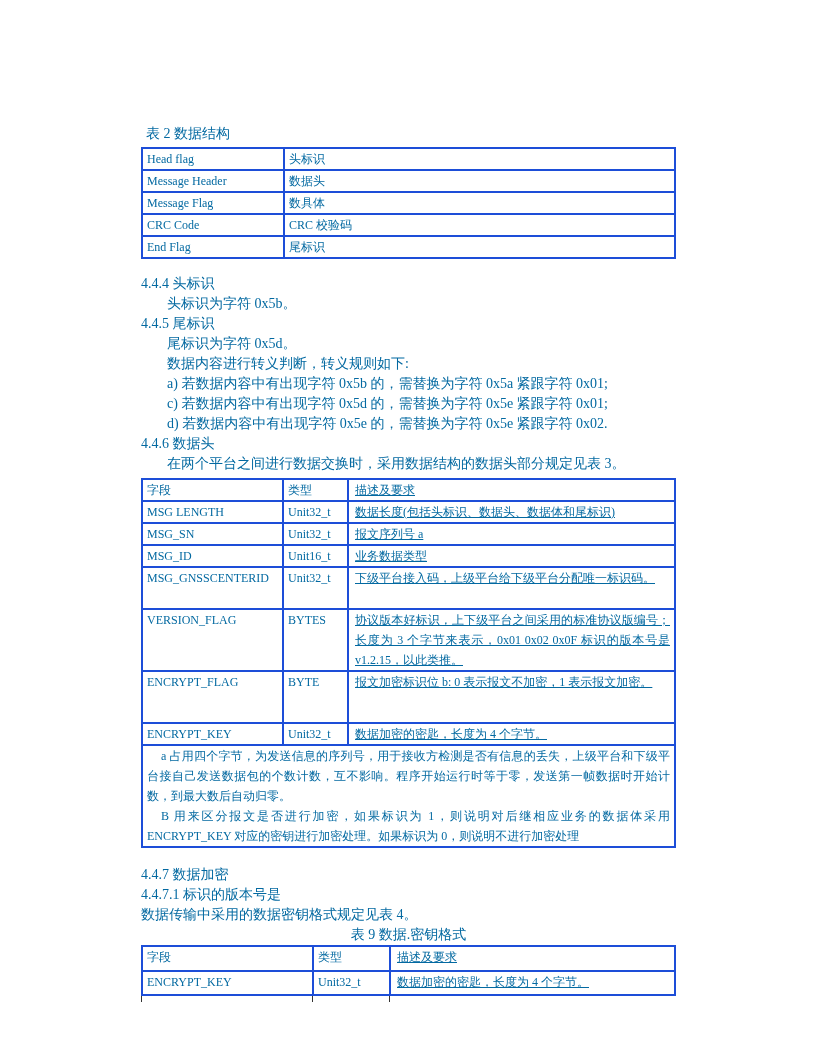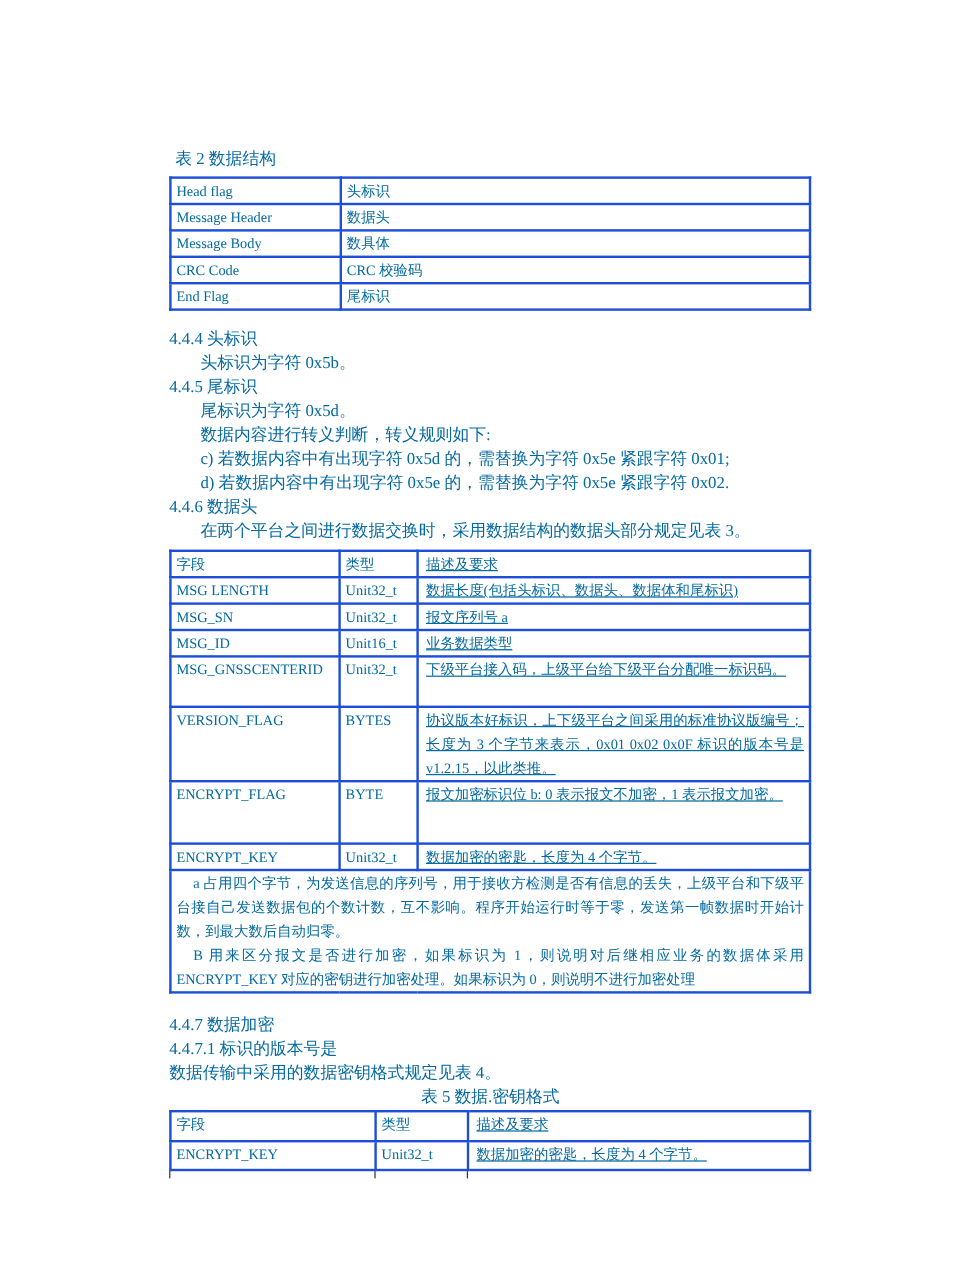--- a/index.html
+++ b/index.html
@@ -84,21 +84,21 @@
       <tbody>
         <tr>
           <td>Head flag</td>
           <td>头标识</td>
         </tr>
         <tr>
           <td>Message Header</td>
           <td>数据头</td>
         </tr>
         <tr>
-          <td>Message Body</td>
+          <td>Message Flag</td>
           <td>数具体</td>
         </tr>
         <tr>
           <td>CRC Code</td>
           <td>CRC 校验码</td>
         </tr>
         <tr>
           <td>End Flag</td>
           <td>尾标识</td>
         </tr>
@@ -107,20 +107,21 @@
 
     <div class="sec">
       <div class="line">4.4.4 头标识</div>
       <div class="line indent1">头标识为字符 0x5b。</div>
     </div>
 
     <div>
       <div class="line">4.4.5 尾标识</div>
       <div class="line indent1">尾标识为字符 0x5d。</div>
       <div class="line indent1">数据内容进行转义判断，转义规则如下:</div>
+      <div class="line indent1">a) 若数据内容中有出现字符 0x5b 的，需替换为字符 0x5a 紧跟字符 0x01;</div>
       <div class="line indent1">c) 若数据内容中有出现字符 0x5d 的，需替换为字符 0x5e 紧跟字符 0x01;</div>
       <div class="line indent1">d) 若数据内容中有出现字符 0x5e 的，需替换为字符 0x5e 紧跟字符 0x02.</div>
     </div>
 
     <div>
       <div class="line">4.4.6 数据头</div>
       <div class="line indent1">在两个平台之间进行数据交换时，采用数据结构的数据头部分规定见表 3。</div>
     </div>
 
     <table class="t3 tbl-gap-top">
@@ -178,21 +179,21 @@
         </tr>
       </tbody>
     </table>
 
     <div style="margin-top:17px">
       <div class="line">4.4.7 数据加密</div>
       <div class="line">4.4.7.1 标识的版本号是</div>
       <div class="line">数据传输中采用的数据密钥格式规定见表 4。</div>
     </div>
 
-    <div class="caption-center">表 5 数据.密钥格式</div>
+    <div class="caption-center">表 9 数据.密钥格式</div>
 
     <table class="t4">
       <colgroup>
           <col style="width:171px">
           <col style="width:77px">
           <col>
         </colgroup>
       <tbody>
         <tr class="hdr">
           <td>字段</td>

